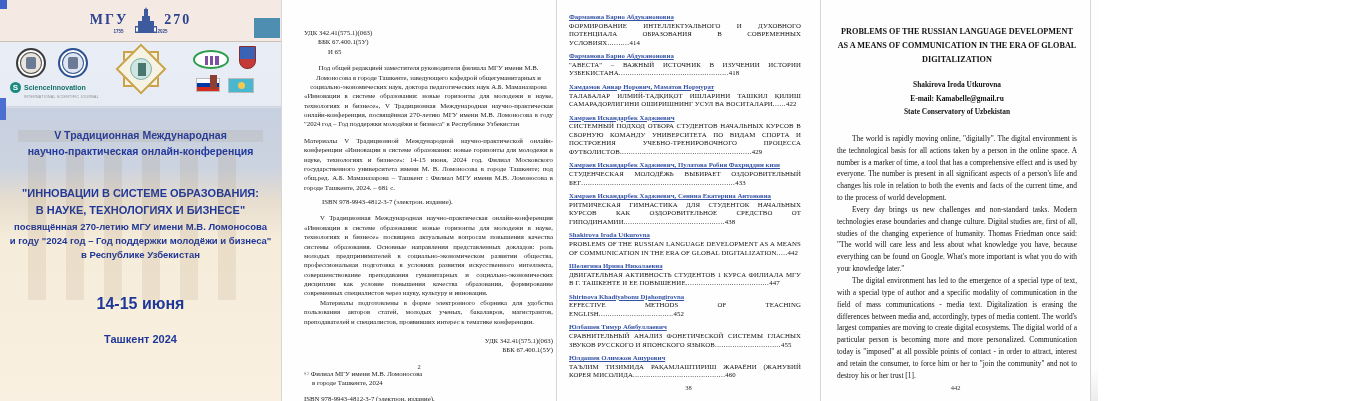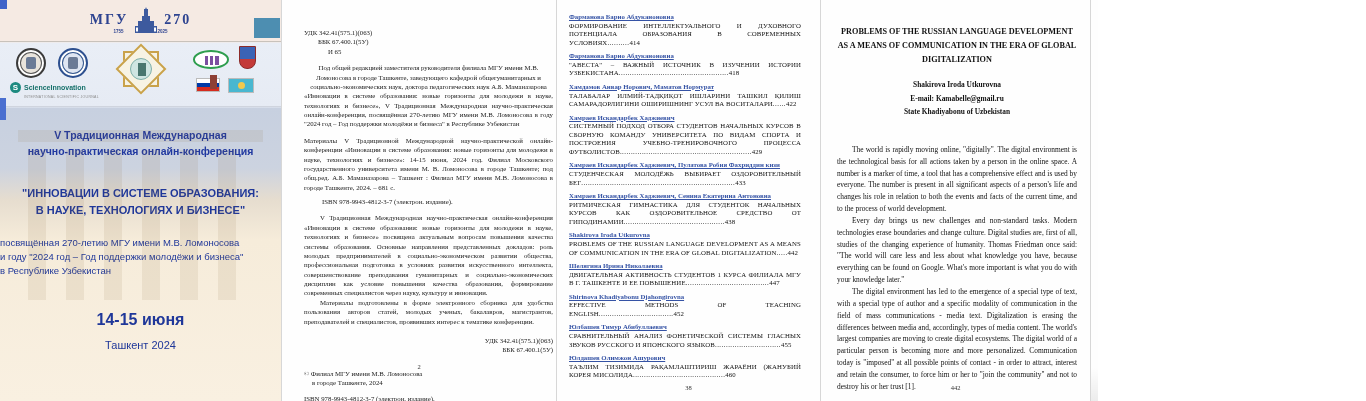--- a/index.html
+++ b/index.html
@@ -50,23 +50,23 @@
          background:linear-gradient(180deg,#3b63b5 0 55%,#c33a38 55% 100%);
          border:1px solid #8c2b2a; border-radius:0 0 8px 8px; }
   .flag-ru { position:absolute; left:196px; top:36px; width:24px; height:14px; border:1px solid #bbb;
          background:linear-gradient(180deg,#fff 0 33%,#0039a6 33% 66%,#d52b1e 66% 100%); }
   .flag-ru:after { content:""; position:absolute; right:2px; top:-4px; width:7px; height:14px; background:#8d3f34; }
   .flag-kz { position:absolute; left:228px; top:36px; width:26px; height:15px; background:#49b7d0; border:1px solid #bbb; }
   .flag-kz:after { content:""; position:absolute; left:9px; top:3px; width:7px; height:7px; border-radius:50%; background:#f2c94c; }
   .watermark { position:absolute; left:18px; top:120px; width:245px; height:200px; opacity:.10; pointer-events:none; }
   .cover-conf { margin-top:21px; text-align:center; font-weight:bold; font-size:10.5px; line-height:1.5; color:#2038a0; }
   .cover-title { margin-top:25px; text-align:center; font-weight:bold; font-size:11px; line-height:1.55; color:#1f3799; }
-  .cover-sub { margin-top:17px; font-weight:normal; font-size:9.5px; line-height:1.5; color:#1f3799; }
+  .cover-sub { margin-top:1px; text-align:center; font-weight:bold; font-size:9.5px; line-height:1.5; color:#1f3799; }
   .cover-date { margin-top:33px; text-align:center; font-weight:bold; font-size:16px; color:#1f3799; }
-  .cover-place { margin-top:10px; text-align:center; font-weight:normal; font-size:11px; color:#1f3799; }
+  .cover-place { margin-top:20px; text-align:center; font-weight:bold; font-size:11px; color:#1f3799; }
 
   
   .p2 { width:275px; padding:28px 3px 0 22px; font-size:6.8px; line-height:1.38; color:#1a1a1a; }
   .p2 .ind1 { margin-left:14px; } .p2 .ind2 { margin-left:24px; }
   .p2 .blk { margin-top:7px; }
   .p2 .center { text-align:center; }
   .p2 .just { text-align:justify; }
   .p2 .isbn { margin-top:5px; margin-left:18px; }
   .p2 .indent { text-indent:16px; }
   .p2 .right { text-align:right; margin-top:10px; }
@@ -76,21 +76,21 @@
   .toc { width:264px; padding:13px 19px 0 12px; font-size:6.8px; line-height:1.26; color:#111; }
   .toc-entry { margin-bottom:5px; }
   .toc-authors { color:#3553a5; font-weight:bold; text-decoration:underline; }
   .toc-title { text-align:justify; letter-spacing:.1px; }
   .dots { letter-spacing:.5px; }
 
   
   .art { width:270px; padding:25px 13px 0 16px; color:#111; }
   .art-title { text-align:center; font-weight:bold; font-size:8.2px; line-height:1.7; }
   .art-meta { margin-top:11px; text-align:center; font-weight:bold; font-size:7.4px; line-height:1.85; }
-  .art-body { margin-top:25px; font-size:7.4px; line-height:1.6; text-align:justify; }
+  .art-body { margin-top:14px; font-size:7.4px; line-height:1.6; text-align:justify; }
   .art-body p { text-indent:15px; }
 
   
   .p681 { width:276px; padding:54px 9px 0 9px; font-size:6.6px; line-height:1.4; color:#1a1a1a; }
   .p681 .ind1 { margin-left:14px; } .p681 .ind2 { margin-left:24px; }
   .p681 .center { text-align:center; }
   .p681 .blk { margin-top:9px; }
   .p681 .right { text-align:right; margin-top:12px; }
   .p681 .shadow { position:absolute; left:0; bottom:0; width:100%; height:34px;
     background:linear-gradient(180deg,rgba(0,0,0,0) 0,rgba(0,0,0,.07) 100%); }
@@ -255,21 +255,21 @@
         </div>
       </div>
     <div class="pagenum" style="bottom:9px">38</div>
   </section>
 
   <section class="page art">
     <div class="art-title">PROBLEMS OF THE RUSSIAN LANGUAGE DEVELOPMENT AS A MEANS OF COMMUNICATION IN THE ERA OF GLOBAL DIGITALIZATION</div>
     <div class="art-meta">
       <div>Shakirova Iroda Utkurovna</div>
       <div>E-mail: Kamabelle@gmail.ru</div>
-      <div>State Khadiyabonu of Uzbekistan</div>
+      <div>State Conservatory of Uzbekistan</div>
     </div>
     <div class="art-body">
       <p>The world is rapidly moving online, "digitally". The digital environment is the technological basis for all actions taken by a person in the online space. A number is a marker of time, a tool that has a comprehensive effect and is used by everyone. The number is present in all significant aspects of a person's life and changes his role in relation to both the events and facts of the current time, and to the process of world development.</p>
       <p>Every day brings us new challenges and non-standard tasks. Modern technologies erase boundaries and change culture. Digital studies are, first of all, studies of the changing experience of humanity. Thomas Friedman once said: "The world will care less and less about what knowledge you have, because everything can be found on Google. What's more important is what you do with your knowledge later."</p>
       <p>The digital environment has led to the emergence of a special type of text, with a special type of author and a specific modality of communication in the field of mass communications - media text. Digitalization is erasing the differences between media and, accordingly, types of media content. The world's largest companies are moving to create digital ecosystems. The digital world of a particular person is becoming more and more personalized. Communication today is "imposed" at all possible points of contact - in order to attract, interest and retain the consumer, to force him or her to "join the community" and not to destroy his or her trust [1].</p>
     </div>
     <div class="pagenum" style="bottom:10px">442</div>
   </section>
 
   <section class="page p681">

